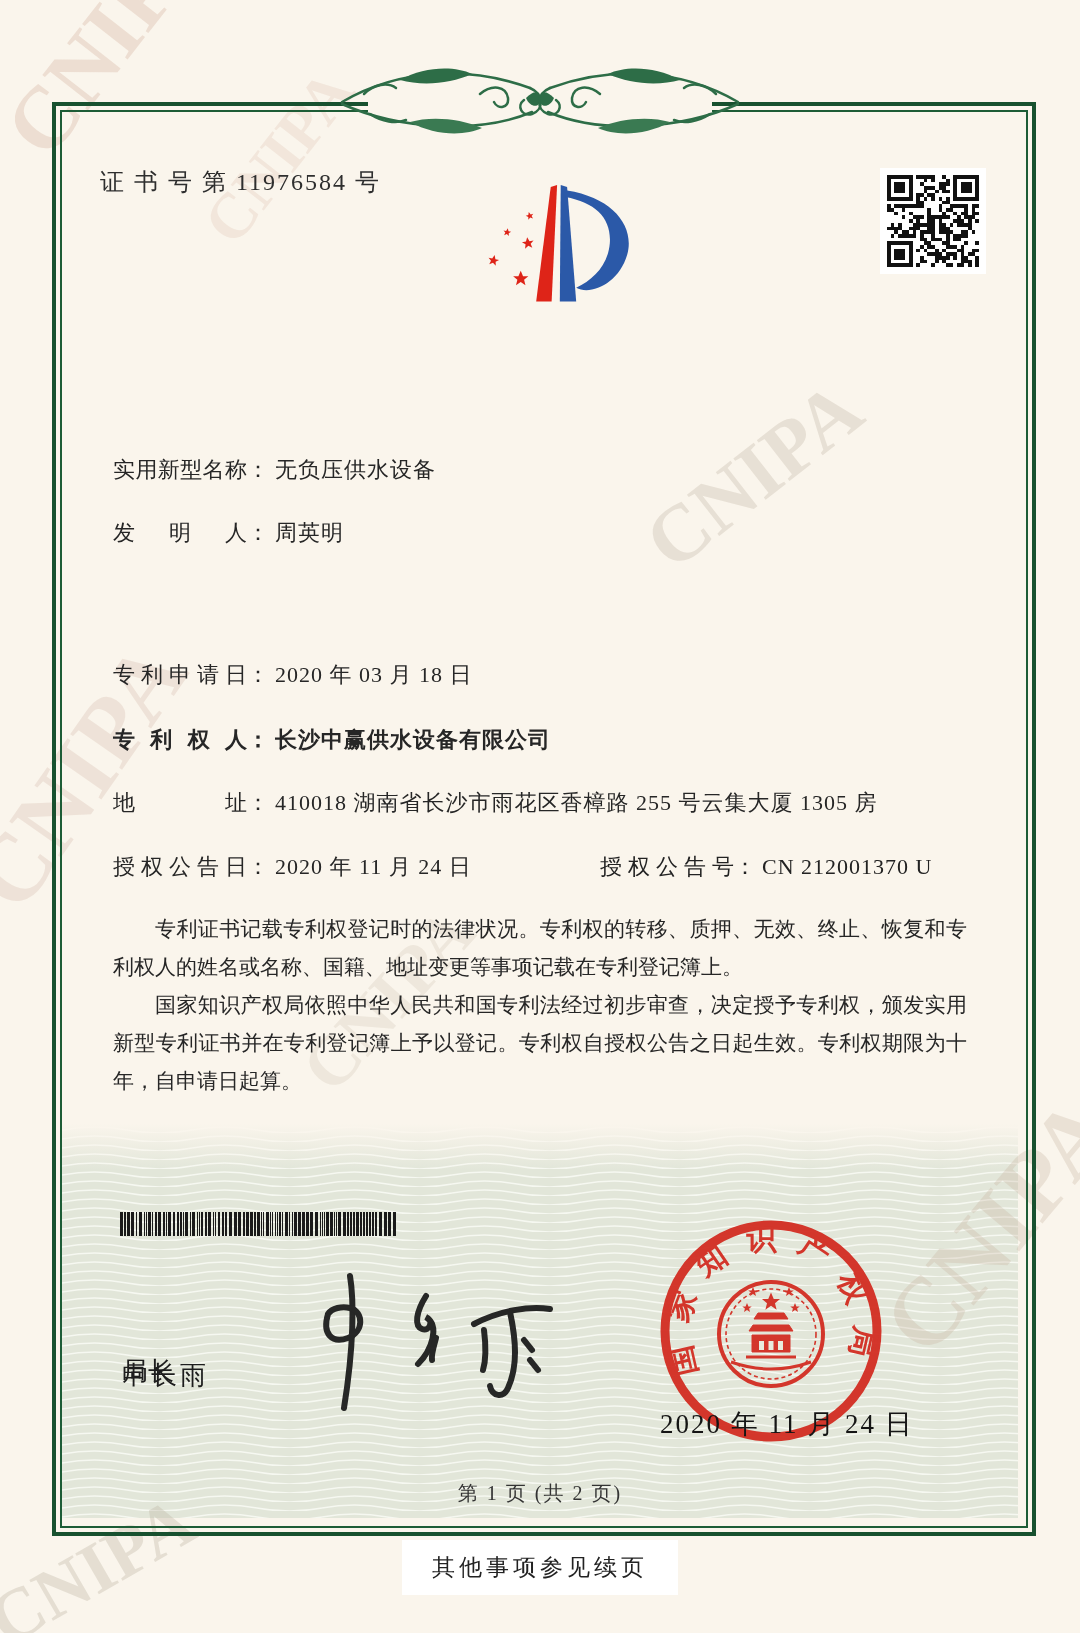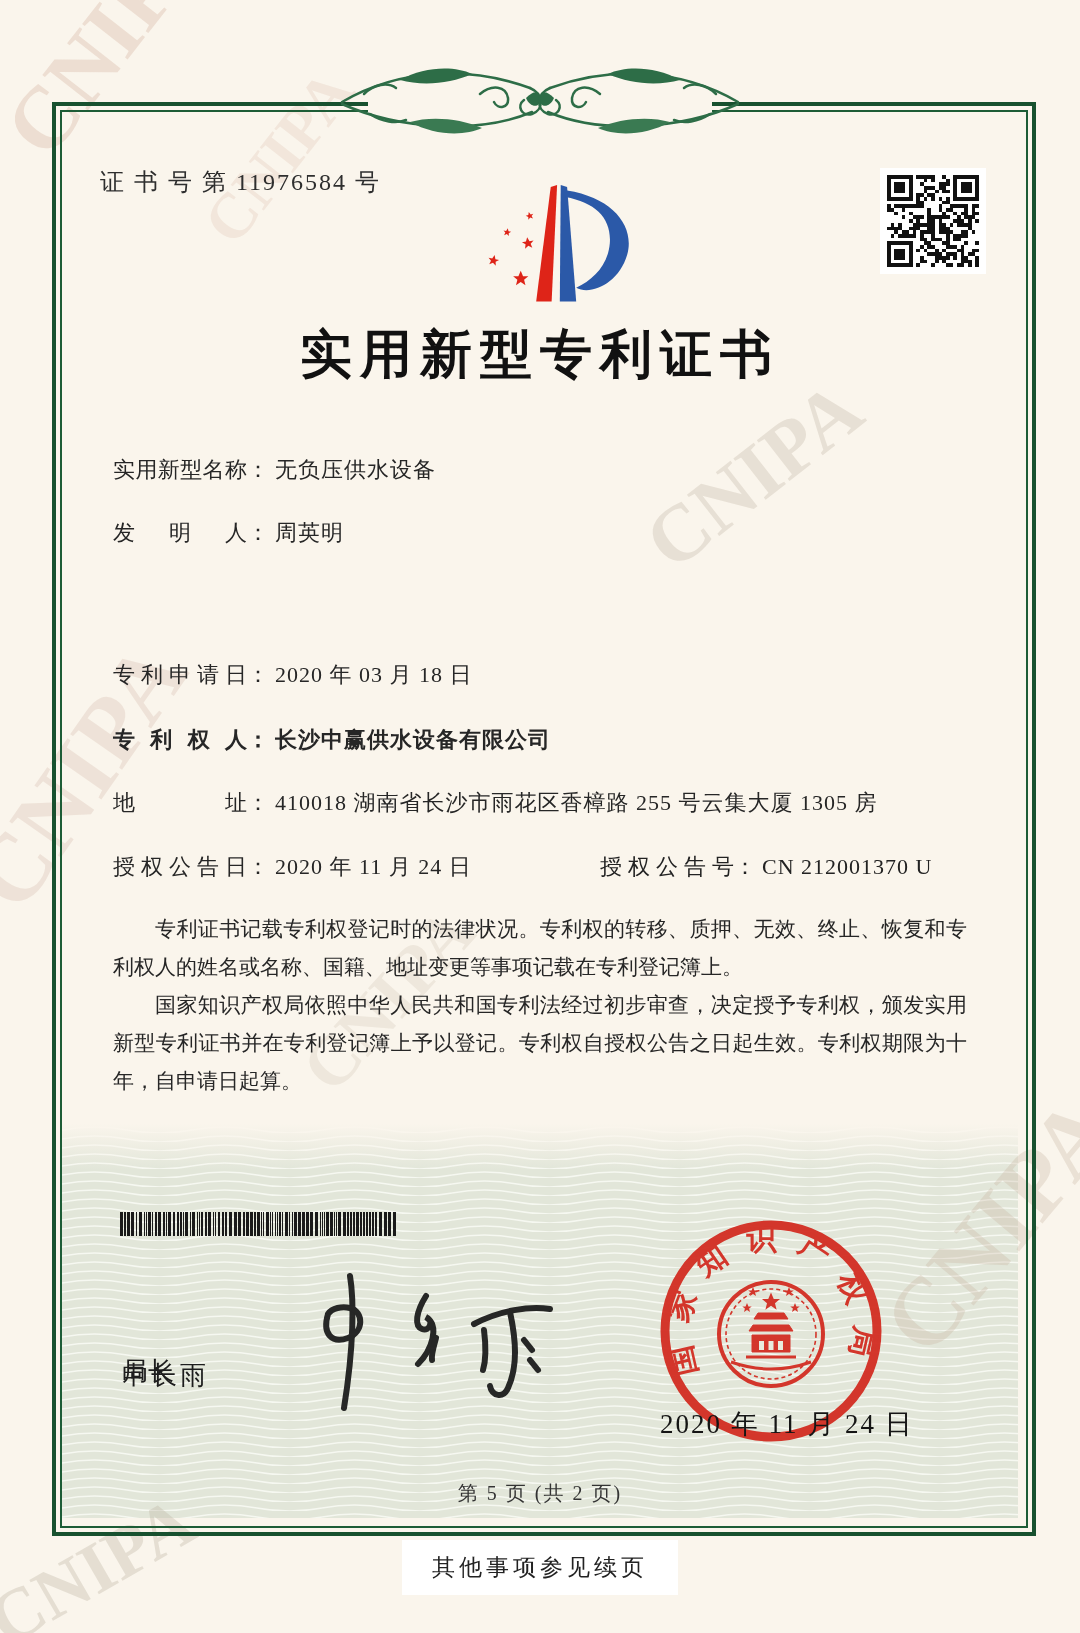--- a/index.html
+++ b/index.html
@@ -434,21 +434,20 @@
         <rect x="12" y="24" width="1" height="1" fill="#111"></rect>
         <rect x="16" y="24" width="1" height="1" fill="#111"></rect>
         <rect x="17" y="24" width="1" height="1" fill="#111"></rect>
         <rect x="19" y="24" width="1" height="1" fill="#111"></rect>
         <rect x="20" y="24" width="1" height="1" fill="#111"></rect>
         <rect x="22" y="24" width="1" height="1" fill="#111"></rect>
         <rect x="24" y="24" width="1" height="1" fill="#111"></rect>
       </svg>
   </div>
 
-  <div class="title">实用新型专利证书</div>
 
   <div class="field-row fr0">
     <span class="field-label">实用新型名称</span><span class="field-colon">：</span><span class="field-value">无负压供水设备</span>
   </div>
   <div class="field-row fr1">
     <span class="field-label">发明人</span><span class="field-colon">：</span><span class="field-value">周英明</span>
   </div>
   <div class="field-row fr3">
     <span class="field-label">专利申请日</span><span class="field-colon">：</span><span class="field-value">2020 年 03 月 18 日</span>
   </div>
@@ -598,17 +597,17 @@
           <rect x="123" y="126" width="5" height="9" fill="#e9ecdf" stroke="none"></rect>
           <path d="M91,142 L141,142" fill="none" stroke-width="3"></path>
           <path d="M76,147 Q116,161 156,147" fill="none" stroke-width="3"></path>
         </g>
       </g>
     </g>
   </svg>
 
   <div class="seal-date">2020 年 11 月 24 日</div>
 
-  <div class="page-info">第 5 页 (共 2 页)</div>
+  <div class="page-info">第 1 页 (共 2 页)</div>
 
   <div class="footer-note">其他事项参见续页</div>
 
 </div>
 
 </body></html>

